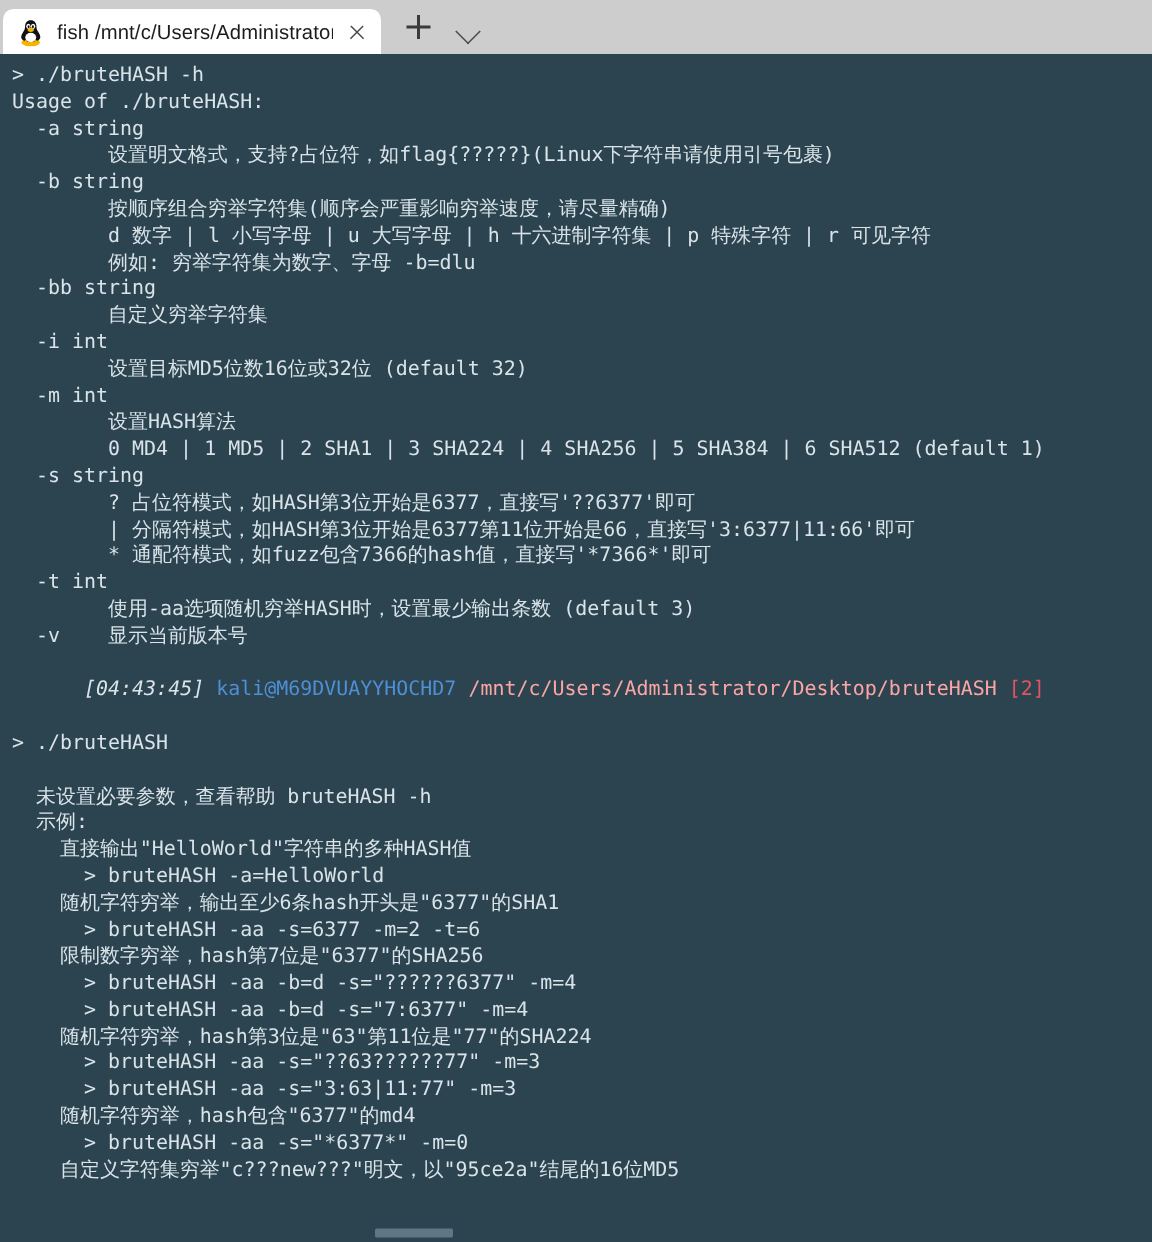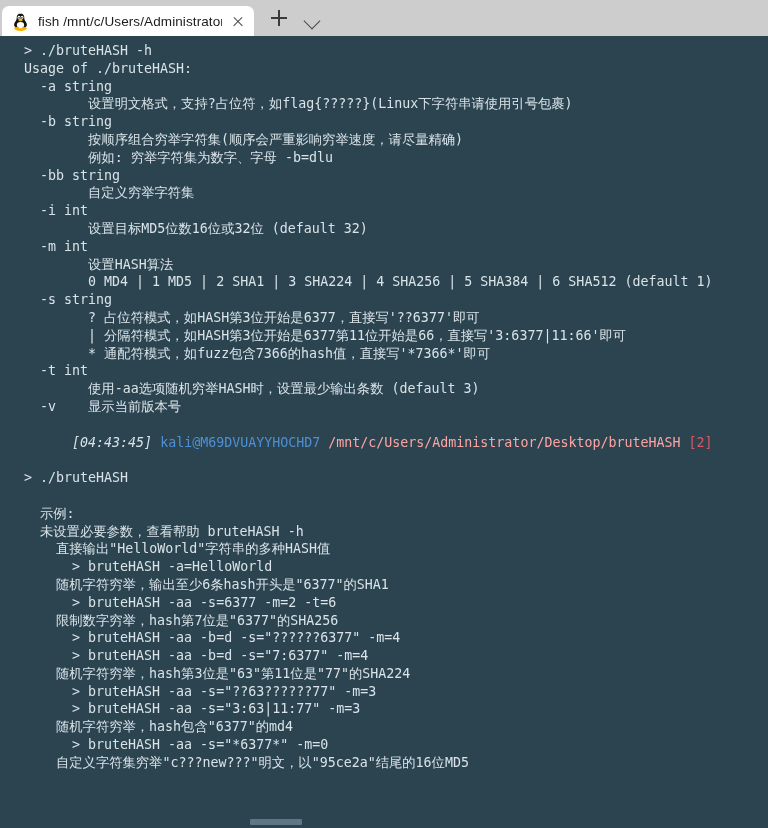--- a/index.html
+++ b/index.html
@@ -121,21 +121,21 @@
     border-bottom: 1.6px solid #4a4a4a;
     transform: rotate(-45deg);
   }
 
   
   .term {
     flex: 1 1 auto;
     position: relative;
     background: #2b4450;
     overflow: hidden;
-    padding: 6px 0 0 16px;
+    padding: 6px 0 0 0;
     box-sizing: border-box;
   }
 
   .line {
     font-family: "DejaVu Sans Mono", "Liberation Mono", monospace;
     font-size: 13.3px;
     line-height: 17.8px;
     color: #d9e3e8;
     white-space: pre;
     padding-left: 8px;
@@ -197,20 +197,21 @@
 
   <div class="term">
 
     <div id="help-block">
         <div class="line">&gt; ./bruteHASH -h</div>
         <div class="line">Usage of ./bruteHASH:</div>
         <div class="line">  -a string</div>
         <div class="line">        设置明文格式，支持?占位符，如flag{?????}(Linux下字符串请使用引号包裹)</div>
         <div class="line">  -b string</div>
         <div class="line">        按顺序组合穷举字符集(顺序会严重影响穷举速度，请尽量精确)</div>
+        <div class="line">        d 数字 | l 小写字母 | u 大写字母 | h 十六进制字符集 | p 特殊字符 | r 可见字符</div>
         <div class="line">        例如: 穷举字符集为数字、字母 -b=dlu</div>
         <div class="line">  -bb string</div>
         <div class="line">        自定义穷举字符集</div>
         <div class="line">  -i int</div>
         <div class="line">        设置目标MD5位数16位或32位 (default 32)</div>
         <div class="line">  -m int</div>
         <div class="line">        设置HASH算法</div>
         <div class="line">        0 MD4 | 1 MD5 | 2 SHA1 | 3 SHA224 | 4 SHA256 | 5 SHA384 | 6 SHA512 (default 1)</div>
         <div class="line">  -s string</div>
         <div class="line">        ? 占位符模式，如HASH第3位开始是6377，直接写'??6377'即可</div>
@@ -222,22 +223,22 @@
       </div>
 
     <div class="line">
       <span class="c-time">[04:43:45]</span><span> </span><span class="c-user">kali@M69DVUAYYHOCHD7</span><span> </span><span class="c-path">/mnt/c/Users/Administrator/Desktop/bruteHASH</span><span> </span><span class="c-err">[2]</span>
     </div>
 
     <div class="line">&gt; ./bruteHASH</div>
 
     <div id="output-block">
         <div class="line"> </div>
+        <div class="line">  未设置必要参数，查看帮助 bruteHASH -h</div>
         <div class="line">  示例:</div>
-        <div class="line">  未设置必要参数，查看帮助 bruteHASH -h</div>
         <div class="line">    直接输出"HelloWorld"字符串的多种HASH值</div>
         <div class="line">      &gt; bruteHASH -a=HelloWorld</div>
         <div class="line">    随机字符穷举，输出至少6条hash开头是"6377"的SHA1</div>
         <div class="line">      &gt; bruteHASH -aa -s=6377 -m=2 -t=6</div>
         <div class="line">    限制数字穷举，hash第7位是"6377"的SHA256</div>
         <div class="line">      &gt; bruteHASH -aa -b=d -s="??????6377" -m=4</div>
         <div class="line">      &gt; bruteHASH -aa -b=d -s="7:6377" -m=4</div>
         <div class="line">    随机字符穷举，hash第3位是"63"第11位是"77"的SHA224</div>
         <div class="line">      &gt; bruteHASH -aa -s="??63??????77" -m=3</div>
         <div class="line">      &gt; bruteHASH -aa -s="3:63|11:77" -m=3</div>

